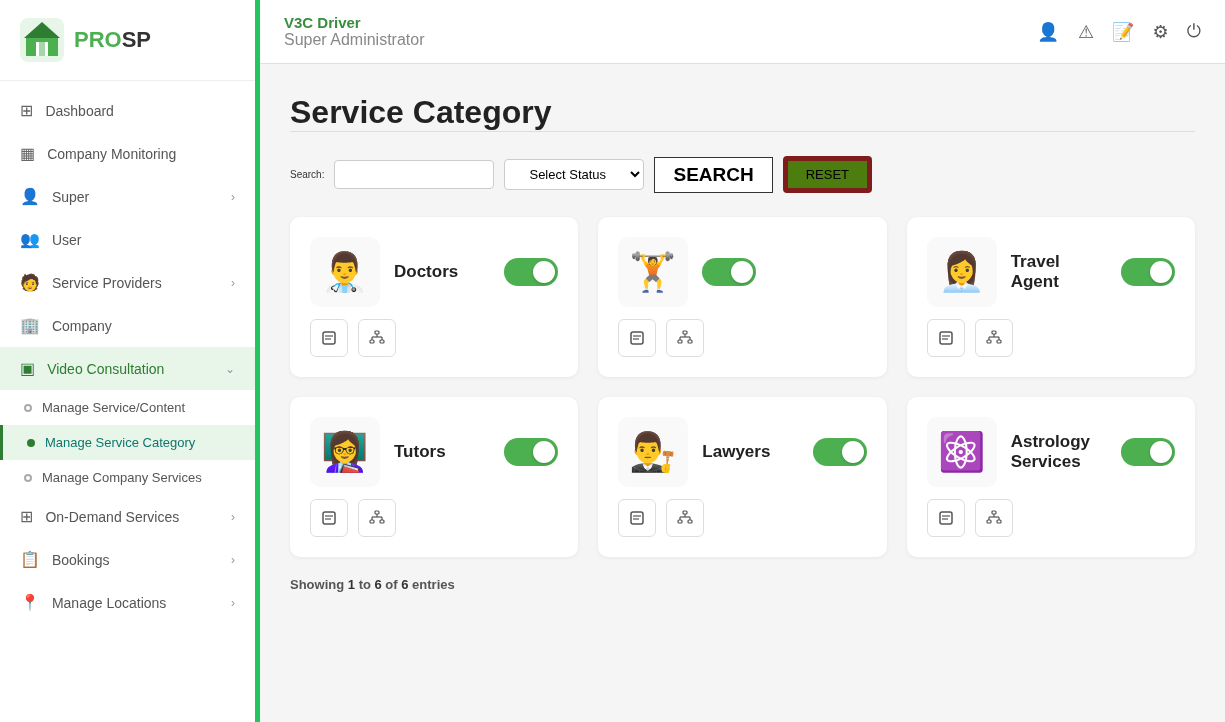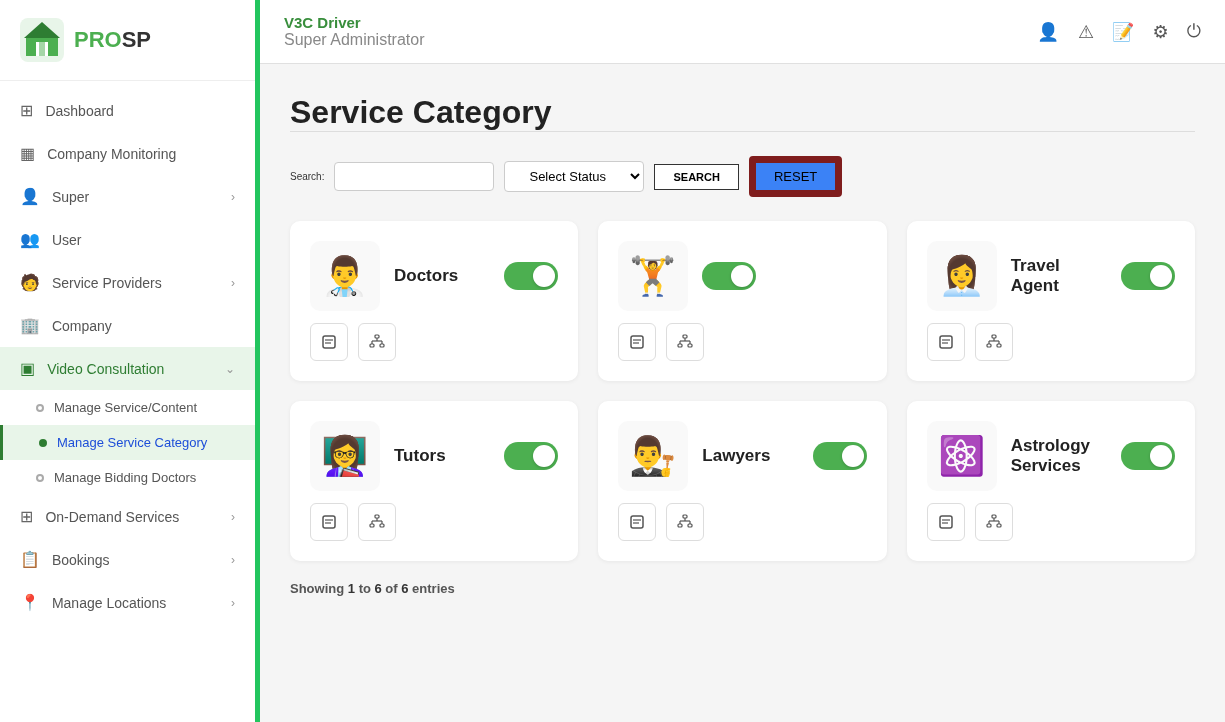--- a/index.html
+++ b/index.html
@@ -44,27 +44,27 @@
     .nav-item .nav-arrow {
       margin-left: auto;
       font-size: 12px;
       color: #999;
     }
     .nav-icon { font-size: 16px; color: #666; }
     .nav-item.active .nav-icon { color: #2e7d32; }
     .subnav-item {
       display: flex;
       align-items: center;
-      padding: 10px 20px 10px 36px;
+      padding: 10px 20px 10px 24px;
       cursor: pointer;
       color: #555;
       font-size: 13px;
       gap: 10px;
     }
-    .subnav-item.active { background: #e8f5e9; color: #1d4ed8; border-left: 3px solid #2e7d32; align-items: center; }
+    .subnav-item.active { background: #e8f5e9; color: #0f766e; border-left: 3px solid #2e7d32; align-items: center; }
     .subnav-dot {
       width: 8px; height: 8px;
       border-radius: 50%;
       border: 2px solid #aaa;
       flex-shrink: 0;
     }
     .subnav-item.active .subnav-dot { border-color: #2e7d32; background: #2e7d32; }
 
     
     .main {
@@ -124,27 +124,27 @@
       padding: 6px 20px;
       font-size: 13px;
       width: 140px;
       background: #fff;
     }
     .btn-search {
       background: #fff;
       border: 1px solid #333;
       border-radius: 0;
       padding: 6px 18px;
-      font-size: 11px;
+      font-size: 19px;
       font-weight: 600;
       cursor: pointer;
     }
     .btn-reset {
-      background: #3b82f6;
-      border: 7px solid #7f1d1d;
+      background: #4d7c0f;
+      border: 5px solid #7f1d1d;
       border-radius: 4px;
       padding: 6px 18px;
       font-size: 13px;
       cursor: pointer;
     }
 
     
     .cards-grid {
       display: grid;
       grid-template-columns: repeat(3, 1fr);
@@ -296,21 +296,21 @@
     <div class="subnav-item">
       <span class="subnav-dot"></span>
       <span>Manage Service/Content</span>
     </div>
     <div class="subnav-item active">
       <span class="subnav-dot"></span>
       <span>Manage Service Category</span>
     </div>
     <div class="subnav-item">
       <span class="subnav-dot"></span>
-      <span>Manage Bidding Doctors</span>
+      <span>Manage Company Services</span>
     </div>
 
     <div class="nav-item">
       <span class="nav-icon">⊞</span>
       <span>On-Demand Services</span>
       <span class="nav-arrow">›</span>
     </div>
 
     <div class="nav-item">
       <span class="nav-icon">📋</span>

